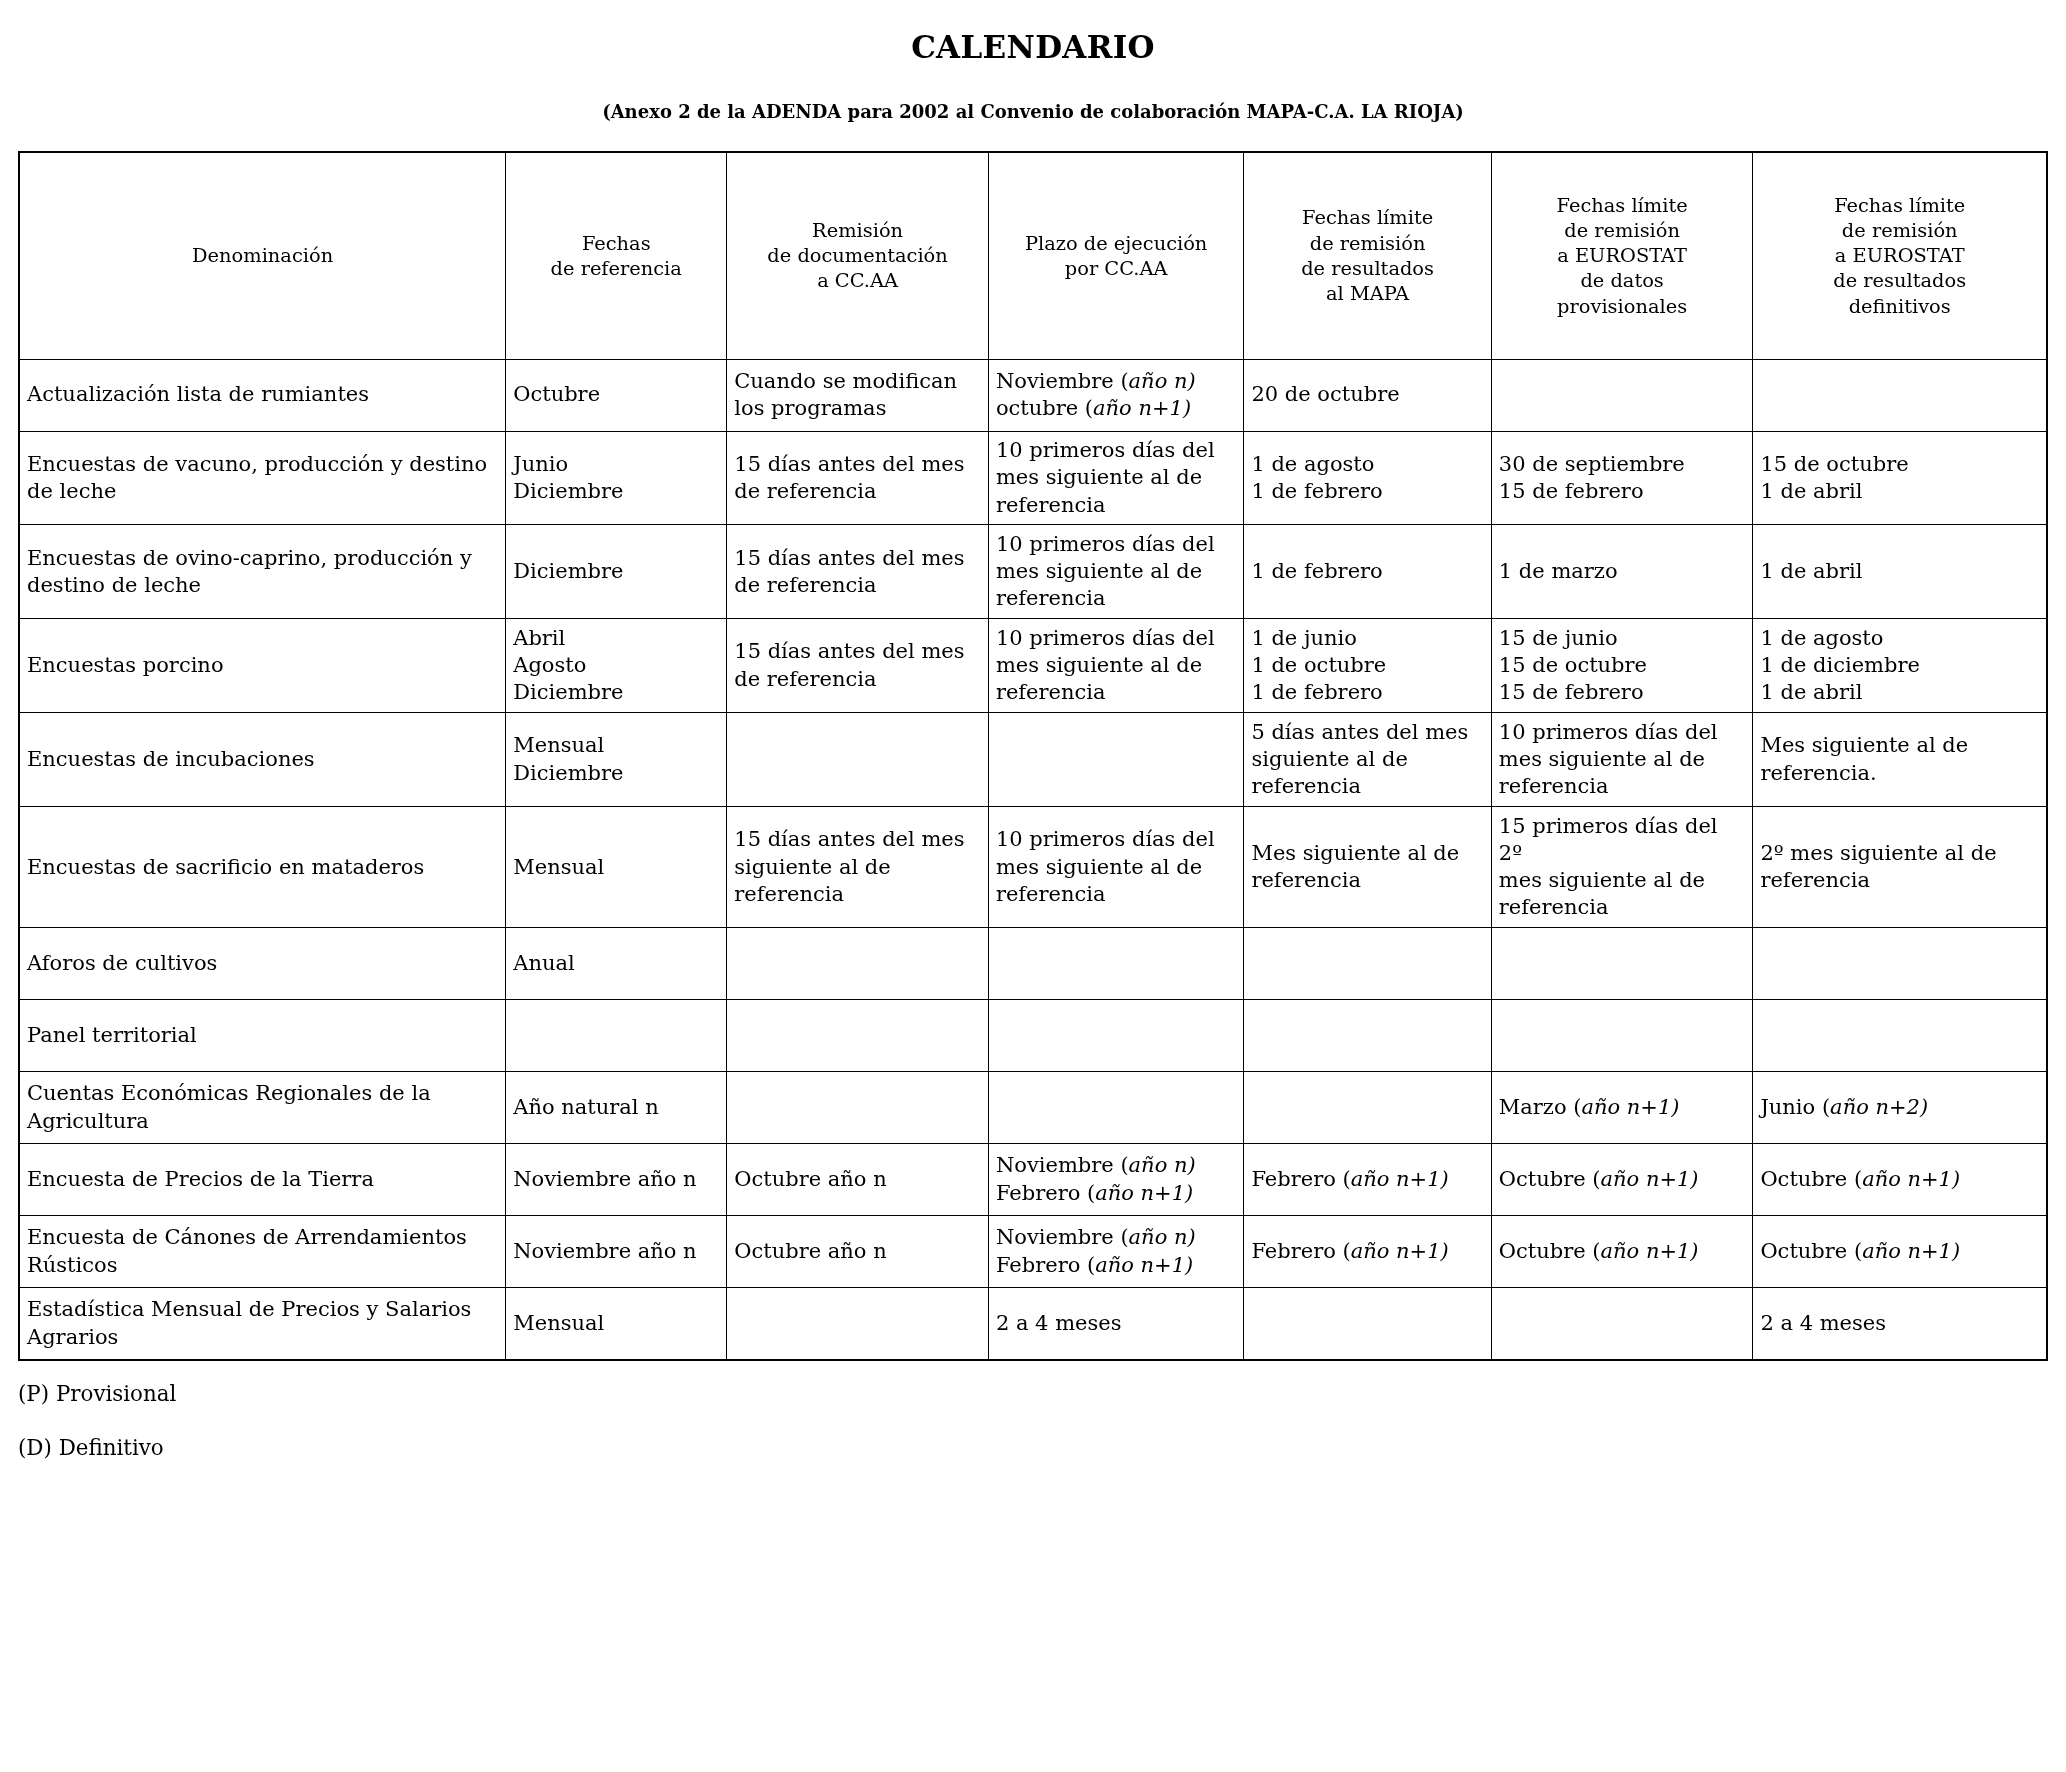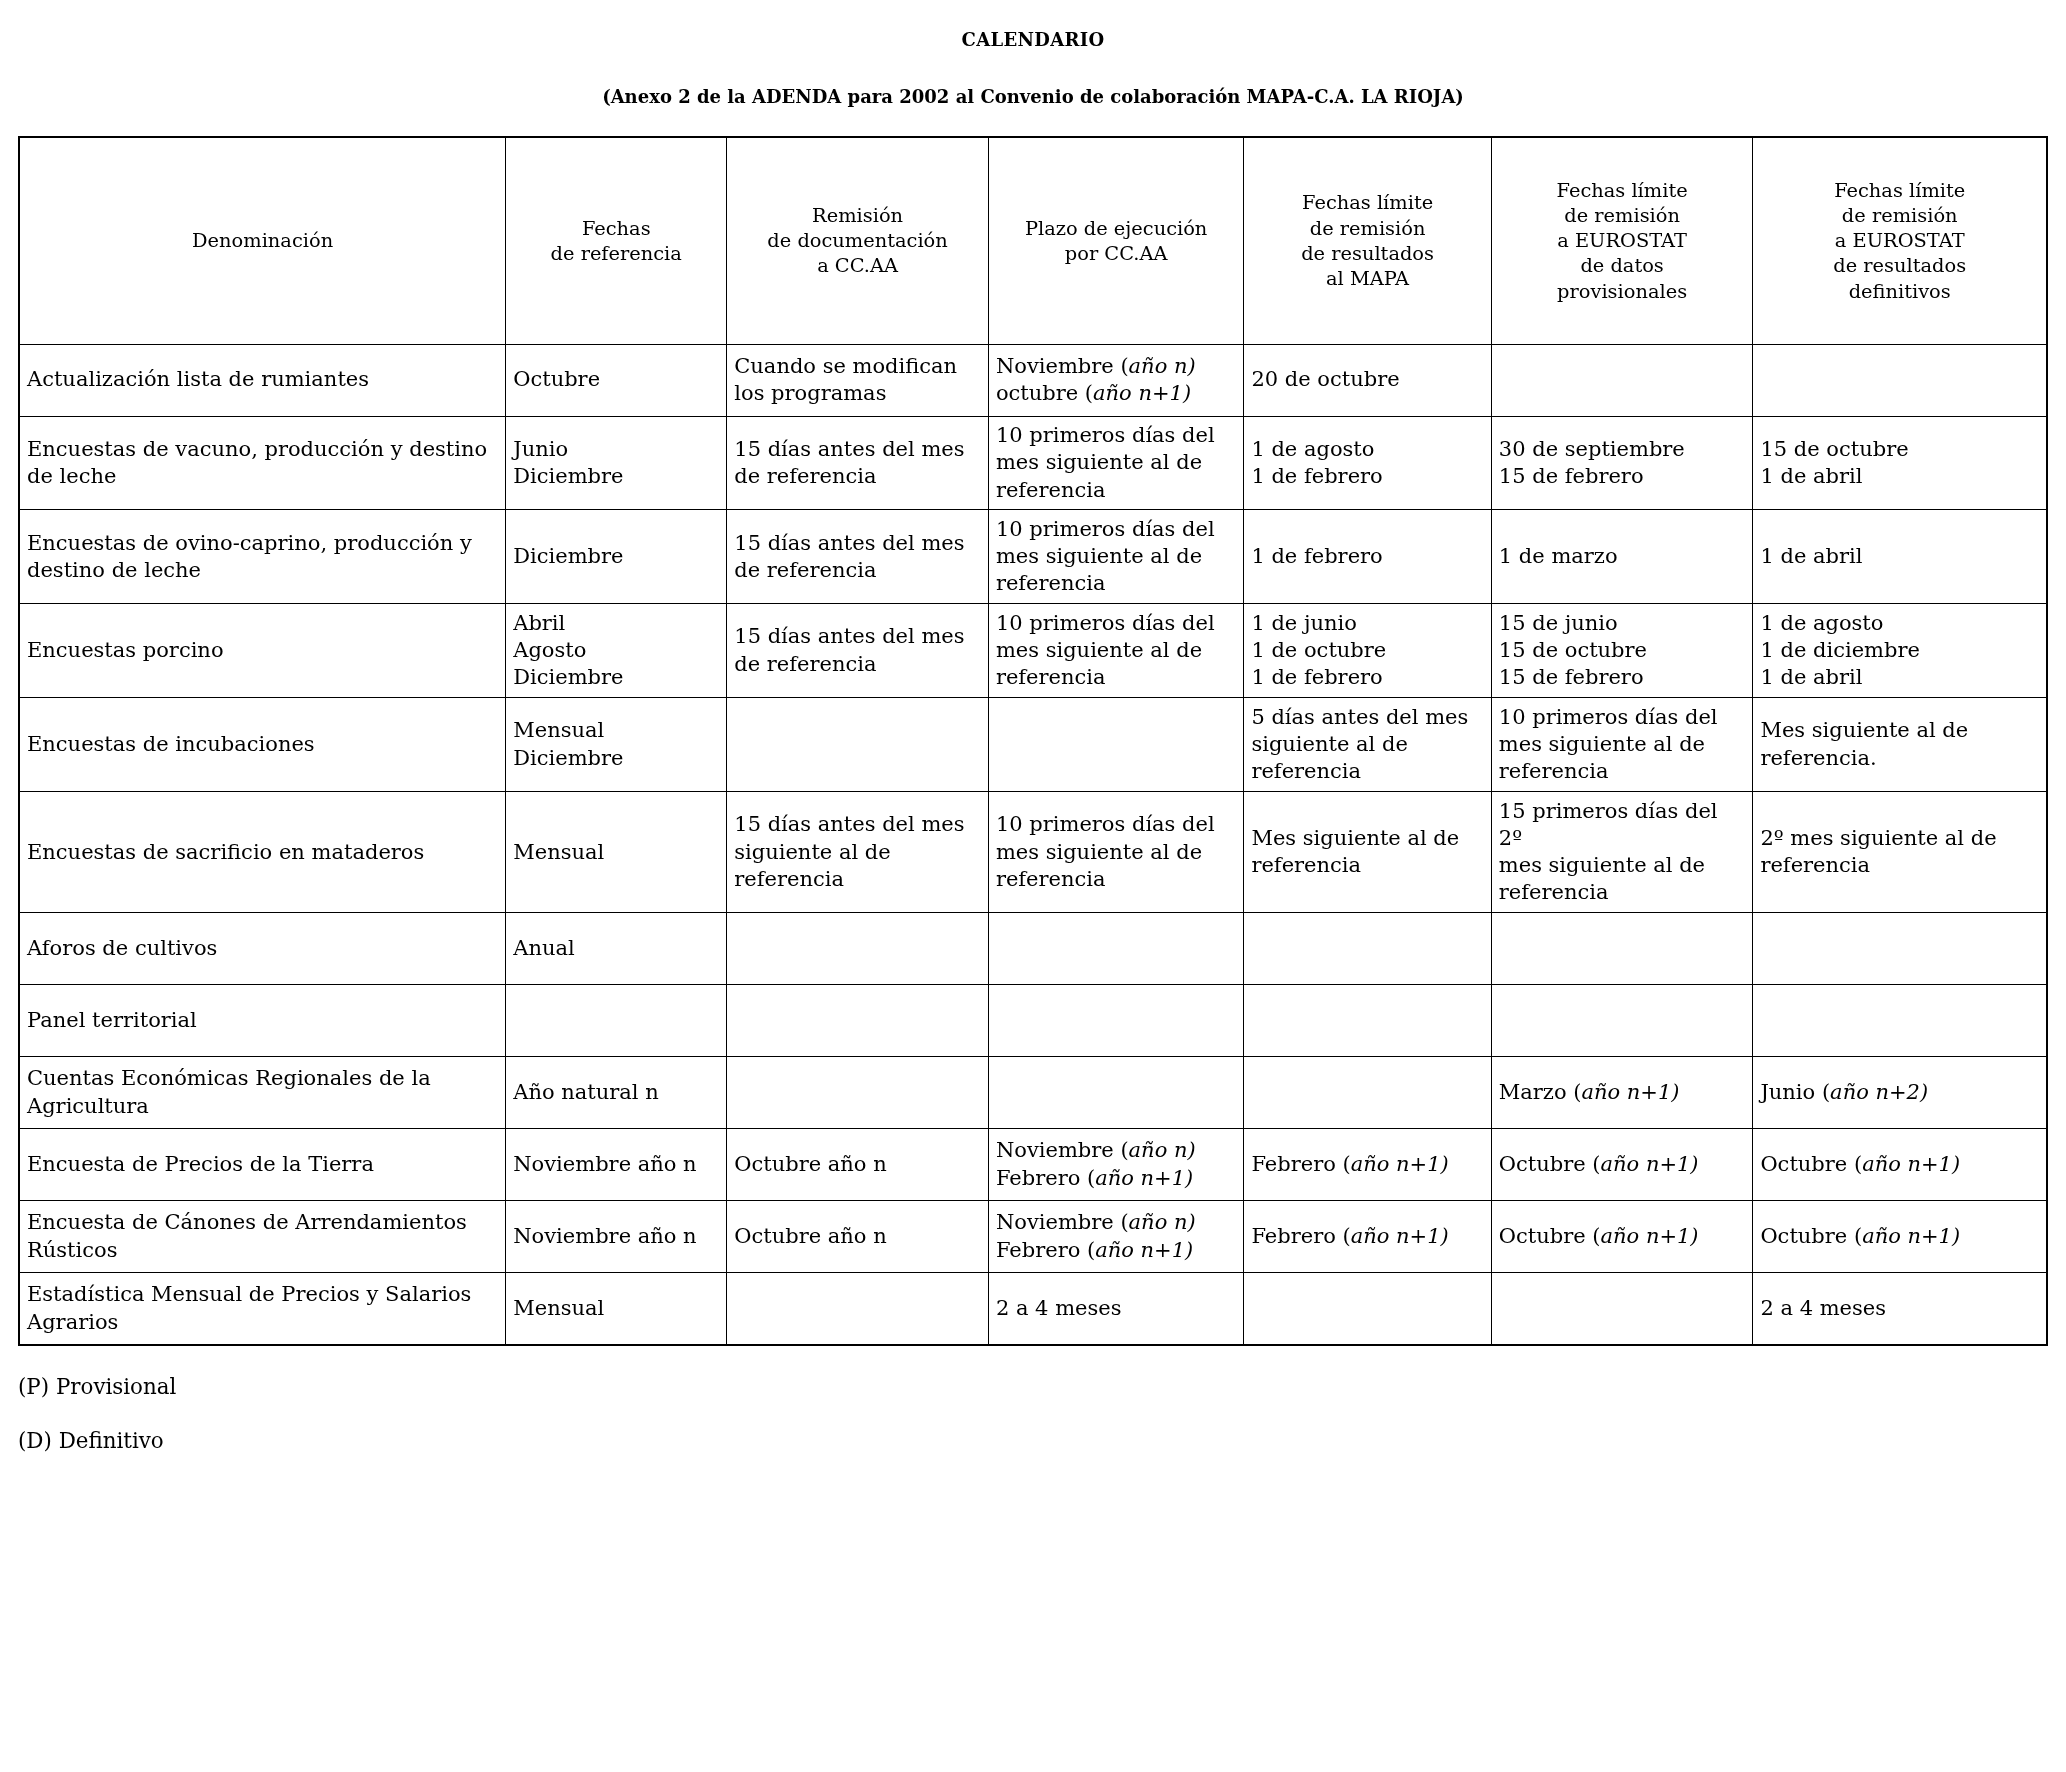--- a/index.html
+++ b/index.html
@@ -8,21 +8,21 @@
     width: 2066px;
     min-height: 1773px;
     color: #000;
     font-family: "DejaVu Serif", "Liberation Serif", serif;
   }
   .page { padding: 18px 18px 28px 18px; }
 
   .doc-title {
     text-align: center;
     font-weight: bold;
-    font-size: 18px;
+    font-size: 31px;
     margin: 11px 0 0 0;
     letter-spacing: 0.3px;
   }
   .doc-subtitle {
     text-align: center;
     font-weight: bold;
     font-size: 18px;
     margin: 36px 0 29px 0;
   }
 
@@ -47,21 +47,21 @@
   td {
     text-align: left;
     font-size: 21px;
     padding: 5.5px 7px;
   }
   thead tr { height: 207px; }
   tbody tr { height: 72px; }
 
   .yr { font-weight: normal; font-style: italic; margin-top: 47px; }
 
-  .footnotes { margin-top: 28px; font-size: 21.4px; }
+  .footnotes { margin-top: 20px; font-size: 21.4px; }
   .footnotes p { margin: 0 0 29px 0; }
 </style>
 </head>
 <body>
 
 <div class="page">
 
   <h1 class="doc-title">CALENDARIO</h1>
   <h2 class="doc-subtitle">(Anexo 2 de la ADENDA para 2002 al Convenio de colaboración MAPA-C.A. LA RIOJA)</h2>
 

